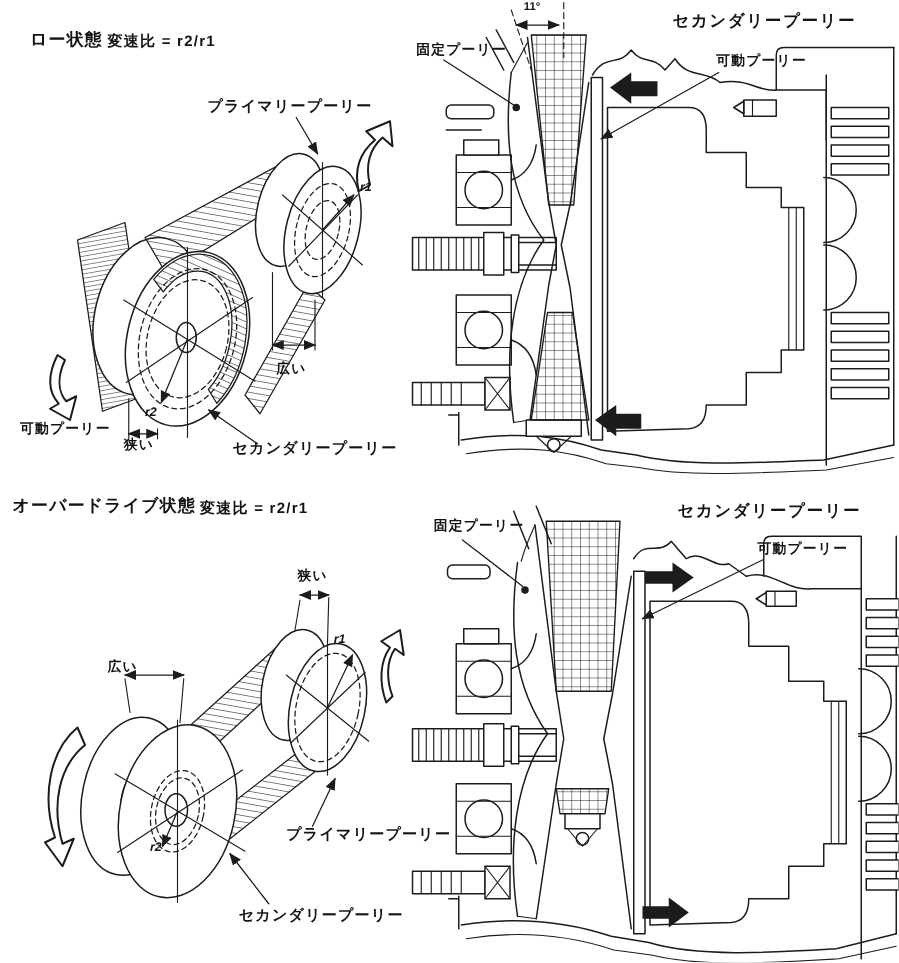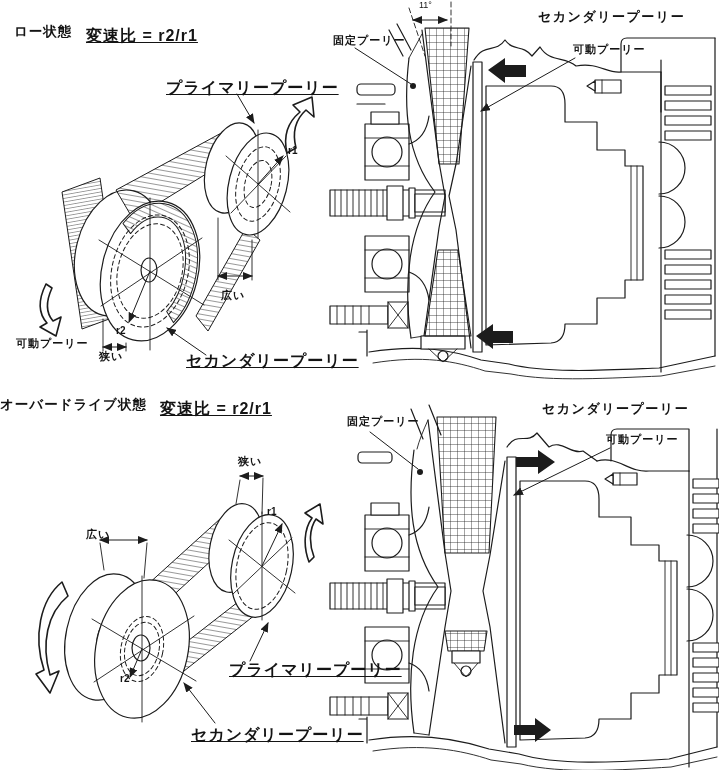--- a/index.html
+++ b/index.html
@@ -1,24 +1,24 @@
 <!DOCTYPE html>
 <html><head>
 <meta charset="utf-8">
 <style>
   html,body{margin:0;padding:0;background:#ffffff;}
   #page{position:relative;width:719px;height:770px;background:#ffffff;overflow:hidden;
         font-family:"Liberation Sans","DejaVu Sans",sans-serif;color:#111;}
   .lbl{position:absolute;white-space:nowrap;color:#141414;line-height:1.1;}
-  .s14{font-size:13.5px;font-weight:700;letter-spacing:1px;}
-  .s12b{font-size:16px;font-weight:700;letter-spacing:1px;text-decoration:underline;}
+  .s14{font-size:13.5px;font-weight:700;letter-spacing:1px;margin-left:10px;}
+  .s12b{font-size:12px;font-weight:700;letter-spacing:1px;}
   .s13t{font-size:13px;font-weight:700;letter-spacing:1.5px;}
   .s11{font-size:11px;font-weight:600;letter-spacing:1px;}
-  .s10{font-size:10px;font-weight:700;}
-  .s9{font-size:9px;font-weight:400;}
+  .s10{font-size:10px;font-weight:700;font-style:italic;}
+  .s9{font-size:9px;font-weight:700;}
   svg.art{position:absolute;overflow:visible;}
   .ln{fill:none;stroke:#1c1c1c;stroke-width:1.2;stroke-linecap:round;stroke-linejoin:round;}
   .fw{fill:#ffffff;stroke:#1c1c1c;stroke-width:1.2;stroke-linejoin:round;}
   .thn{stroke-width:0.9;}
   .dsh{stroke-dasharray:5 3;}
   .dshf{stroke-dasharray:4 3;stroke-width:1;}
   .solid{fill:#1c1c1c;stroke:none;}
   .belt{fill:url(#grid);stroke:#1c1c1c;stroke-width:1.1;stroke-linejoin:round;}
   .hb{fill:url(#hbelt);stroke:#1c1c1c;stroke-width:1;stroke-linejoin:round;}
   .hh{fill:url(#hhub);stroke:#1c1c1c;stroke-width:1;stroke-linejoin:round;}

